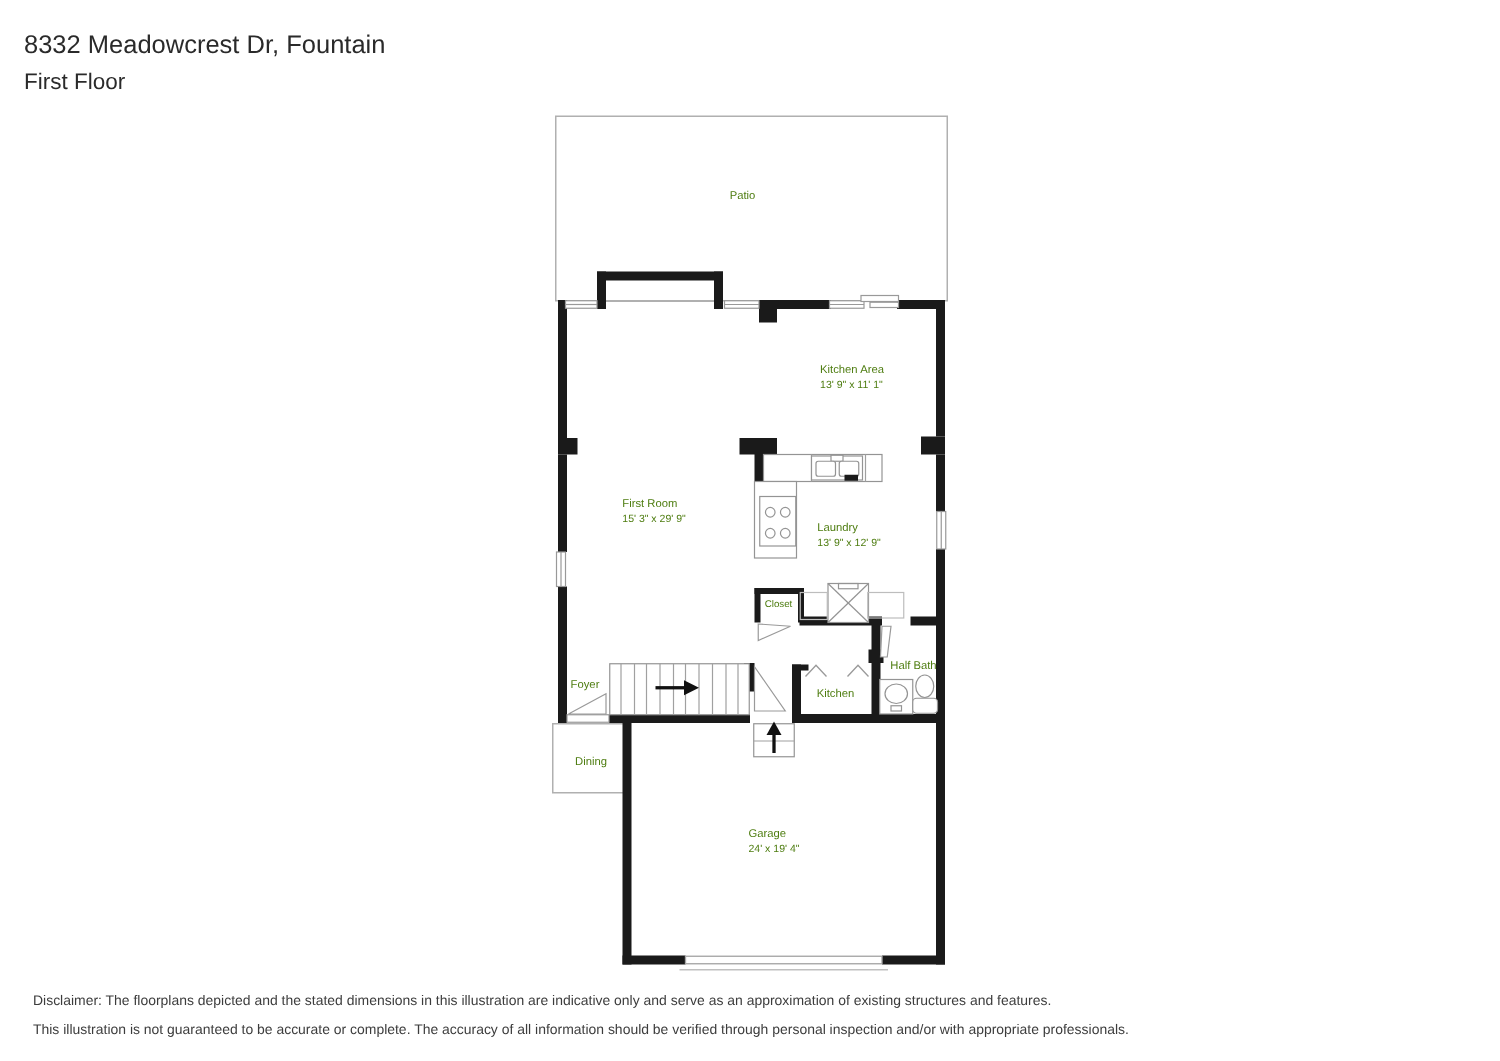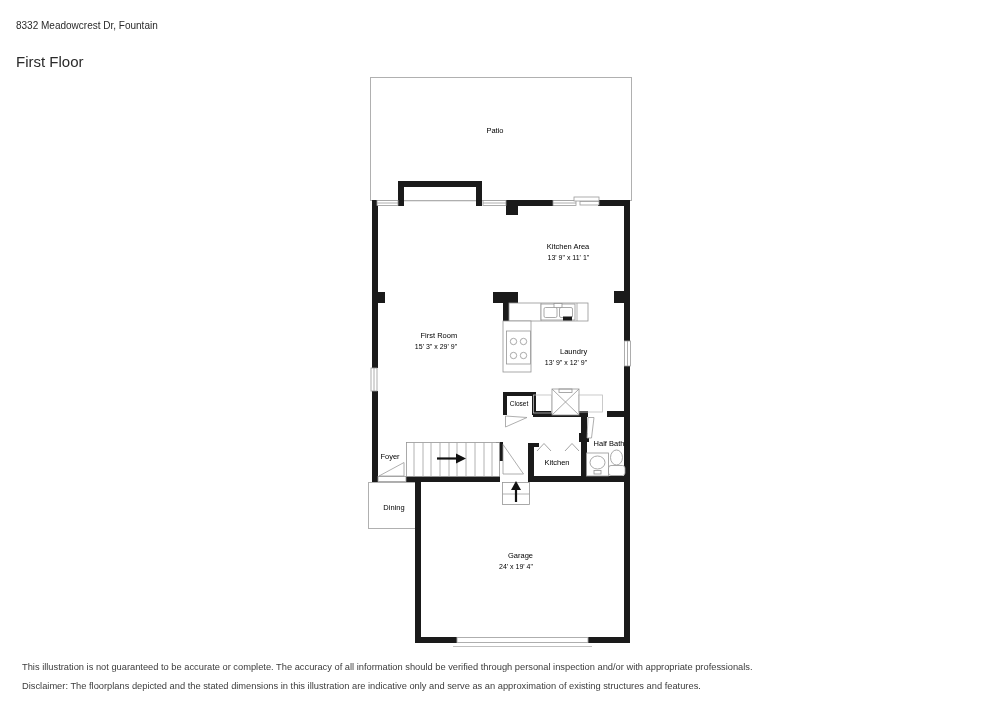--- a/index.html
+++ b/index.html
@@ -1,24 +1,24 @@
 <!DOCTYPE html>
 <html><head>
 <meta charset="utf-8">
 <style>
   html,body{margin:0;padding:0;background:#ffffff;}
   body{width:1000px;height:707px;position:relative;overflow:hidden;
        font-family:"Liberation Sans", sans-serif;}
   .header{position:absolute;left:16px;top:20px;color:#2a2a2a;}
-  .header .addr{font-size:10px;margin-bottom:22px;}
+  .header .addr{font-size:17px;margin-bottom:6px;}
   .header .floor{font-size:15px;}
   .plan{position:absolute;left:0;top:0;width:1000px;height:707px;}
   svg{position:absolute;left:0;top:0;}
-  .lbl{position:absolute;transform:translate(-50%,-50%);text-align:right;
-       color:#000000;white-space:nowrap;line-height:1.35;}
+  .lbl{position:absolute;transform:translate(-50%,-50%);text-align:left;
+       color:#4d7c0f;white-space:nowrap;line-height:1.35;}
   .lname{font-size:7.5px;}
   .ldims{font-size:7px;margin-top:1px;}
   .sm .lname{font-size:6.5px;}
   .disclaimer{position:absolute;left:22px;top:662px;color:#3c3c3c;font-size:9.3px;}
   .disclaimer p{margin:0 0 8.5px 0;}
 </style>
 </head>
 <body>
 
 <div class="header">
@@ -235,15 +235,15 @@
   <div class="lbl" style="left:394px;top:508px">
     <div class="lname">Dining</div>
   </div>
   <div class="lbl" style="left:516px;top:561px">
     <div class="lname">Garage</div>
     <div class="ldims">24' x 19' 4"</div>
   </div>
 </div>
 
 <div class="disclaimer">
+  <p>Disclaimer: The floorplans depicted and the stated dimensions in this illustration are indicative only and serve as an approximation of existing structures and features.</p>
   <p>This illustration is not guaranteed to be accurate or complete. The accuracy of all information should be verified through personal inspection and/or with appropriate professionals.</p>
-  <p>Disclaimer: The floorplans depicted and the stated dimensions in this illustration are indicative only and serve as an approximation of existing structures and features.</p>
 </div>
 
 </body></html>

